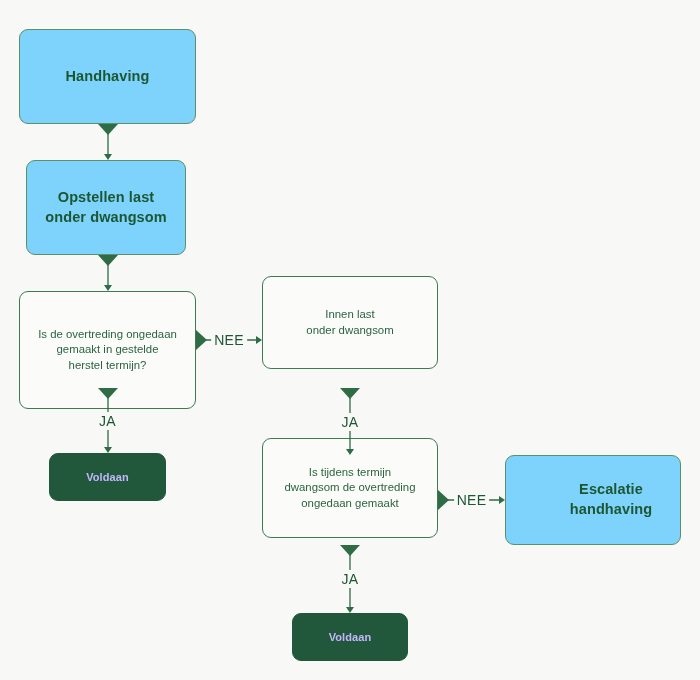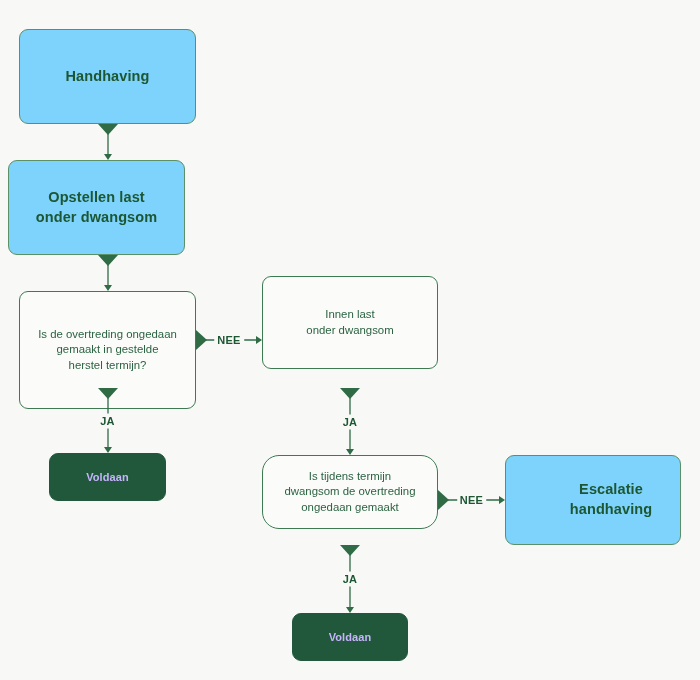--- a/index.html
+++ b/index.html
@@ -60,43 +60,43 @@
     position: absolute;
     pointer-events: none;
   }
   .edge svg {
     display: block;
     overflow: visible;
   }
   .edge-label {
     position: absolute;
     color: #1d5632;
-    font-weight: bold;
-    font-size: 11px;
+    font-weight: normal;
+    font-size: 14px;
     letter-spacing: .3px;
     background: #f8f9f7;
     line-height: 1;
     padding: 2px 3px;
     white-space: nowrap;
   }
 </style>
 </head>
 <body>
 
 <div id="flow">
     <div class="node filled" style="left: 19px; top: 29px; width: 177px; height: 95px;">Handhaving</div>
-    <div class="node filled" style="left: 8px; top: 160px; width: 177px; height: 95px;">Opstellen last
+    <div class="node filled" style="left: 26px; top: 160px; width: 160px; height: 95px;">Opstellen last
 onder dwangsom</div>
     <div class="node outline" style="left: 19px; top: 291px; width: 177px; height: 118px;">Is de overtreding ongedaan
 gemaakt in gestelde
 herstel termijn?</div>
     <div class="node solid" style="left: 49px; top: 453px; width: 117px; height: 48px;">Voldaan</div>
     <div class="node outline" style="left: 262px; top: 276px; width: 176px; height: 93px;">Innen last
 onder dwangsom</div>
-    <div class="node outline" style="left: 262px; top: 455px; width: 176px; height: 74px; border-radius: 17px;">Is tijdens termijn
+    <div class="node outline" style="left: 262px; top: 438px; width: 176px; height: 100px;">Is tijdens termijn
 dwangsom de overtreding
 ongedaan gemaakt</div>
     <div class="node solid" style="left: 292px; top: 613px; width: 116px; height: 48px;">Voldaan</div>
     <div class="node filled" style="left: 505px; top: 455px; width: 176px; height: 90px; padding-left: 36px;">Escalatie
 handhaving</div>
     <div class="edge" style="left: 91.5px; top: 124px; width: 32px; height: 36px;">
       <svg width="32" height="36" viewBox="0 0 32 36">
         <path d="M 6 0 L 26 0 L 16 11 Z" fill="#2f6b45"></path>
         <line x1="16" y1="10" x2="16" y2="30" stroke="#2f6b45" stroke-width="1.3"></line>
         <path d="M 12 30 L 20 30 L 16 36 Z" fill="#2f6b45"></path>

